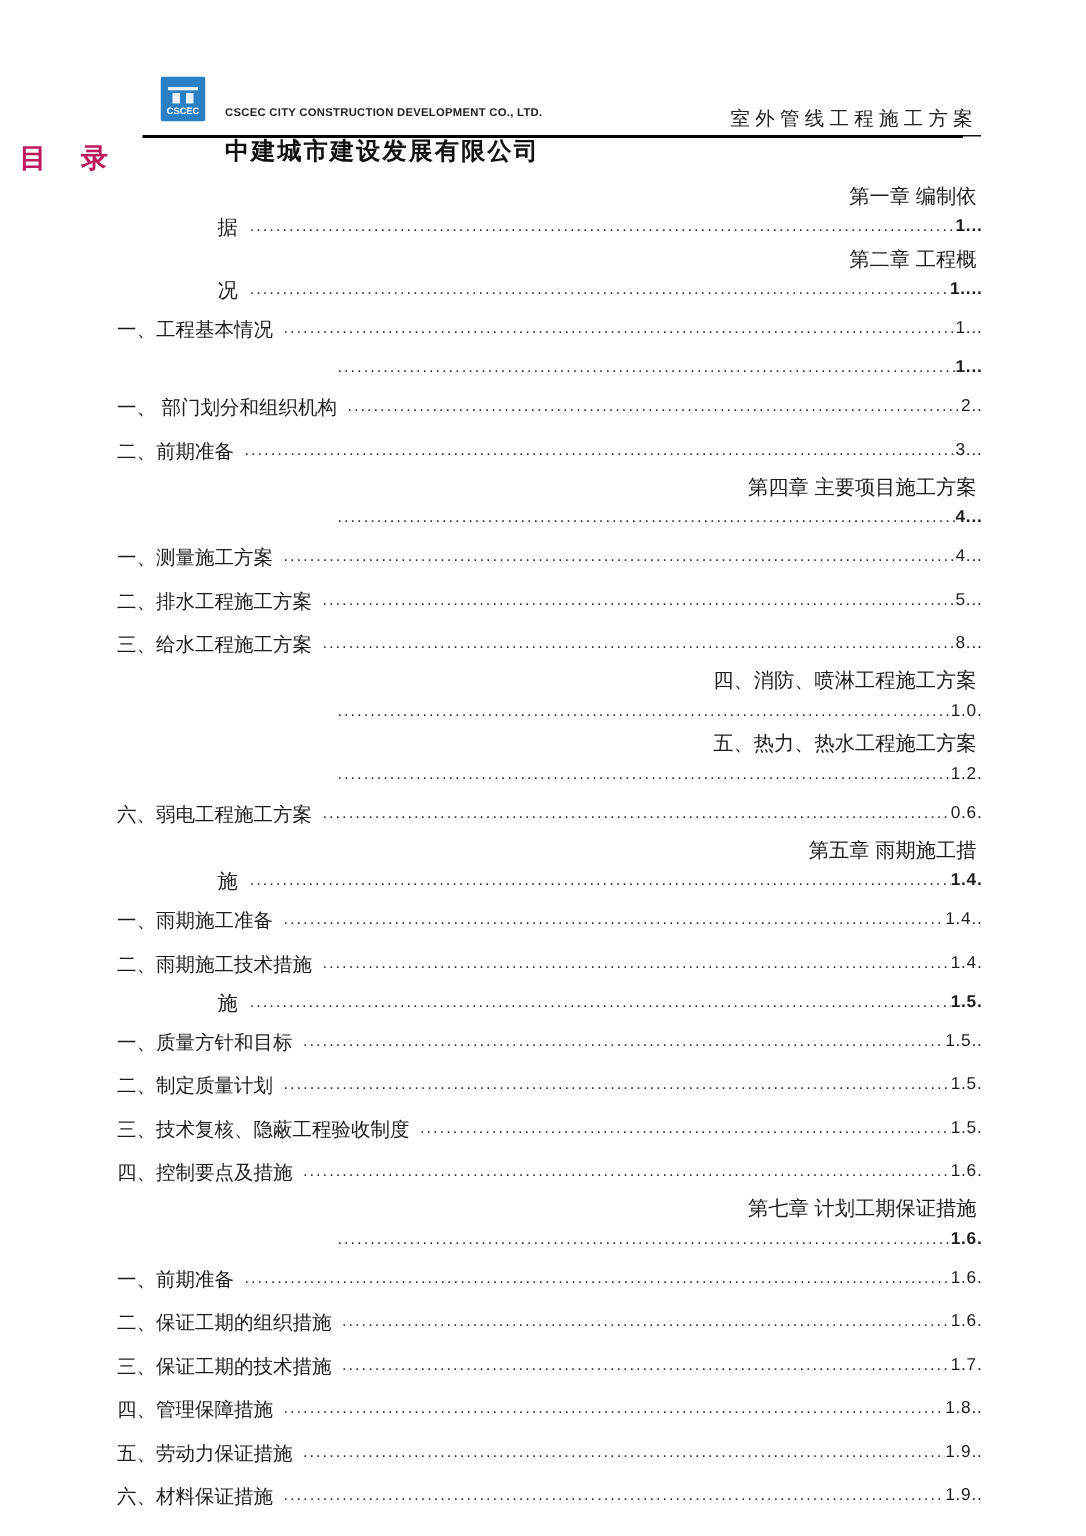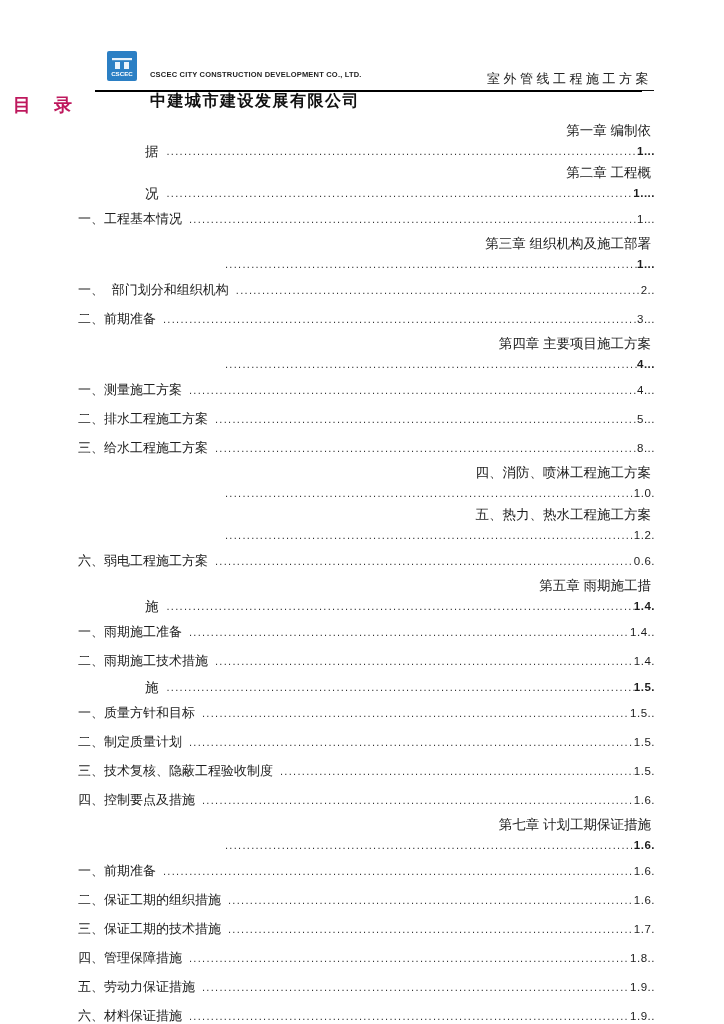--- a/index.html
+++ b/index.html
@@ -21,21 +21,21 @@
   
   .toc{position:absolute;left:78px;top:121px;width:577px;}
   .row{display:flex;align-items:flex-end;}
   .row.chapter-first{height:19px;line-height:19px;justify-content:flex-end;
         padding-right:4px;font-size:13.5px;}
   .row.chapter-cont{height:23px;line-height:23px;font-size:13.5px;}
   .row.entry{height:29px;line-height:29px;font-size:13px;}
   .lead{margin-left:67px;}
   .chapter-cont .leader{margin-left:8px;}
   .chapter-cont.noLead .leader{margin-left:147px;}
-  .entry .title{margin-right:7px;white-space:nowrap;font-family:Liberation Mono, monospace;}
+  .entry .title{margin-right:7px;white-space:nowrap;}
   .leader{flex:1 1 auto;min-width:0;overflow:hidden;white-space:nowrap;
         font-size:11px;letter-spacing:1.3px;color:#333;}
   .pageno{font-size:11.5px;white-space:nowrap;letter-spacing:.5px;color:#1c1c1c;}
   .boldpage .pageno{font-weight:bold;}
 </style>
 </head>
 <body>
 
 <div class="page">
 
@@ -71,23 +71,20 @@
       <div class="row chapter-cont boldpage">
         <span class="lead">况</span>
         <span class="leader">....................................................................................................................................................................................................................................................................................................................................................................................................................................</span>
         <span class="pageno">1....</span>
       </div>
       <div class="row entry">
         <span class="title">一、工程基本情况</span>
         <span class="leader">....................................................................................................................................................................................................................................................................................................................................................................................................................................</span>
         <span class="pageno">1...</span>
       </div>
-      <div class="row chapter-first">
-        <span class="ct">第三章 组织机构及施工部署</span>
-      </div>
       <div class="row chapter-cont boldpage noLead">
         <span class="leader">....................................................................................................................................................................................................................................................................................................................................................................................................................................</span>
         <span class="pageno">1...</span>
       </div>
       <div class="row entry">
         <span class="title">一、 部门划分和组织机构</span>
         <span class="leader">....................................................................................................................................................................................................................................................................................................................................................................................................................................</span>
         <span class="pageno">2..</span>
       </div>
       <div class="row entry">

